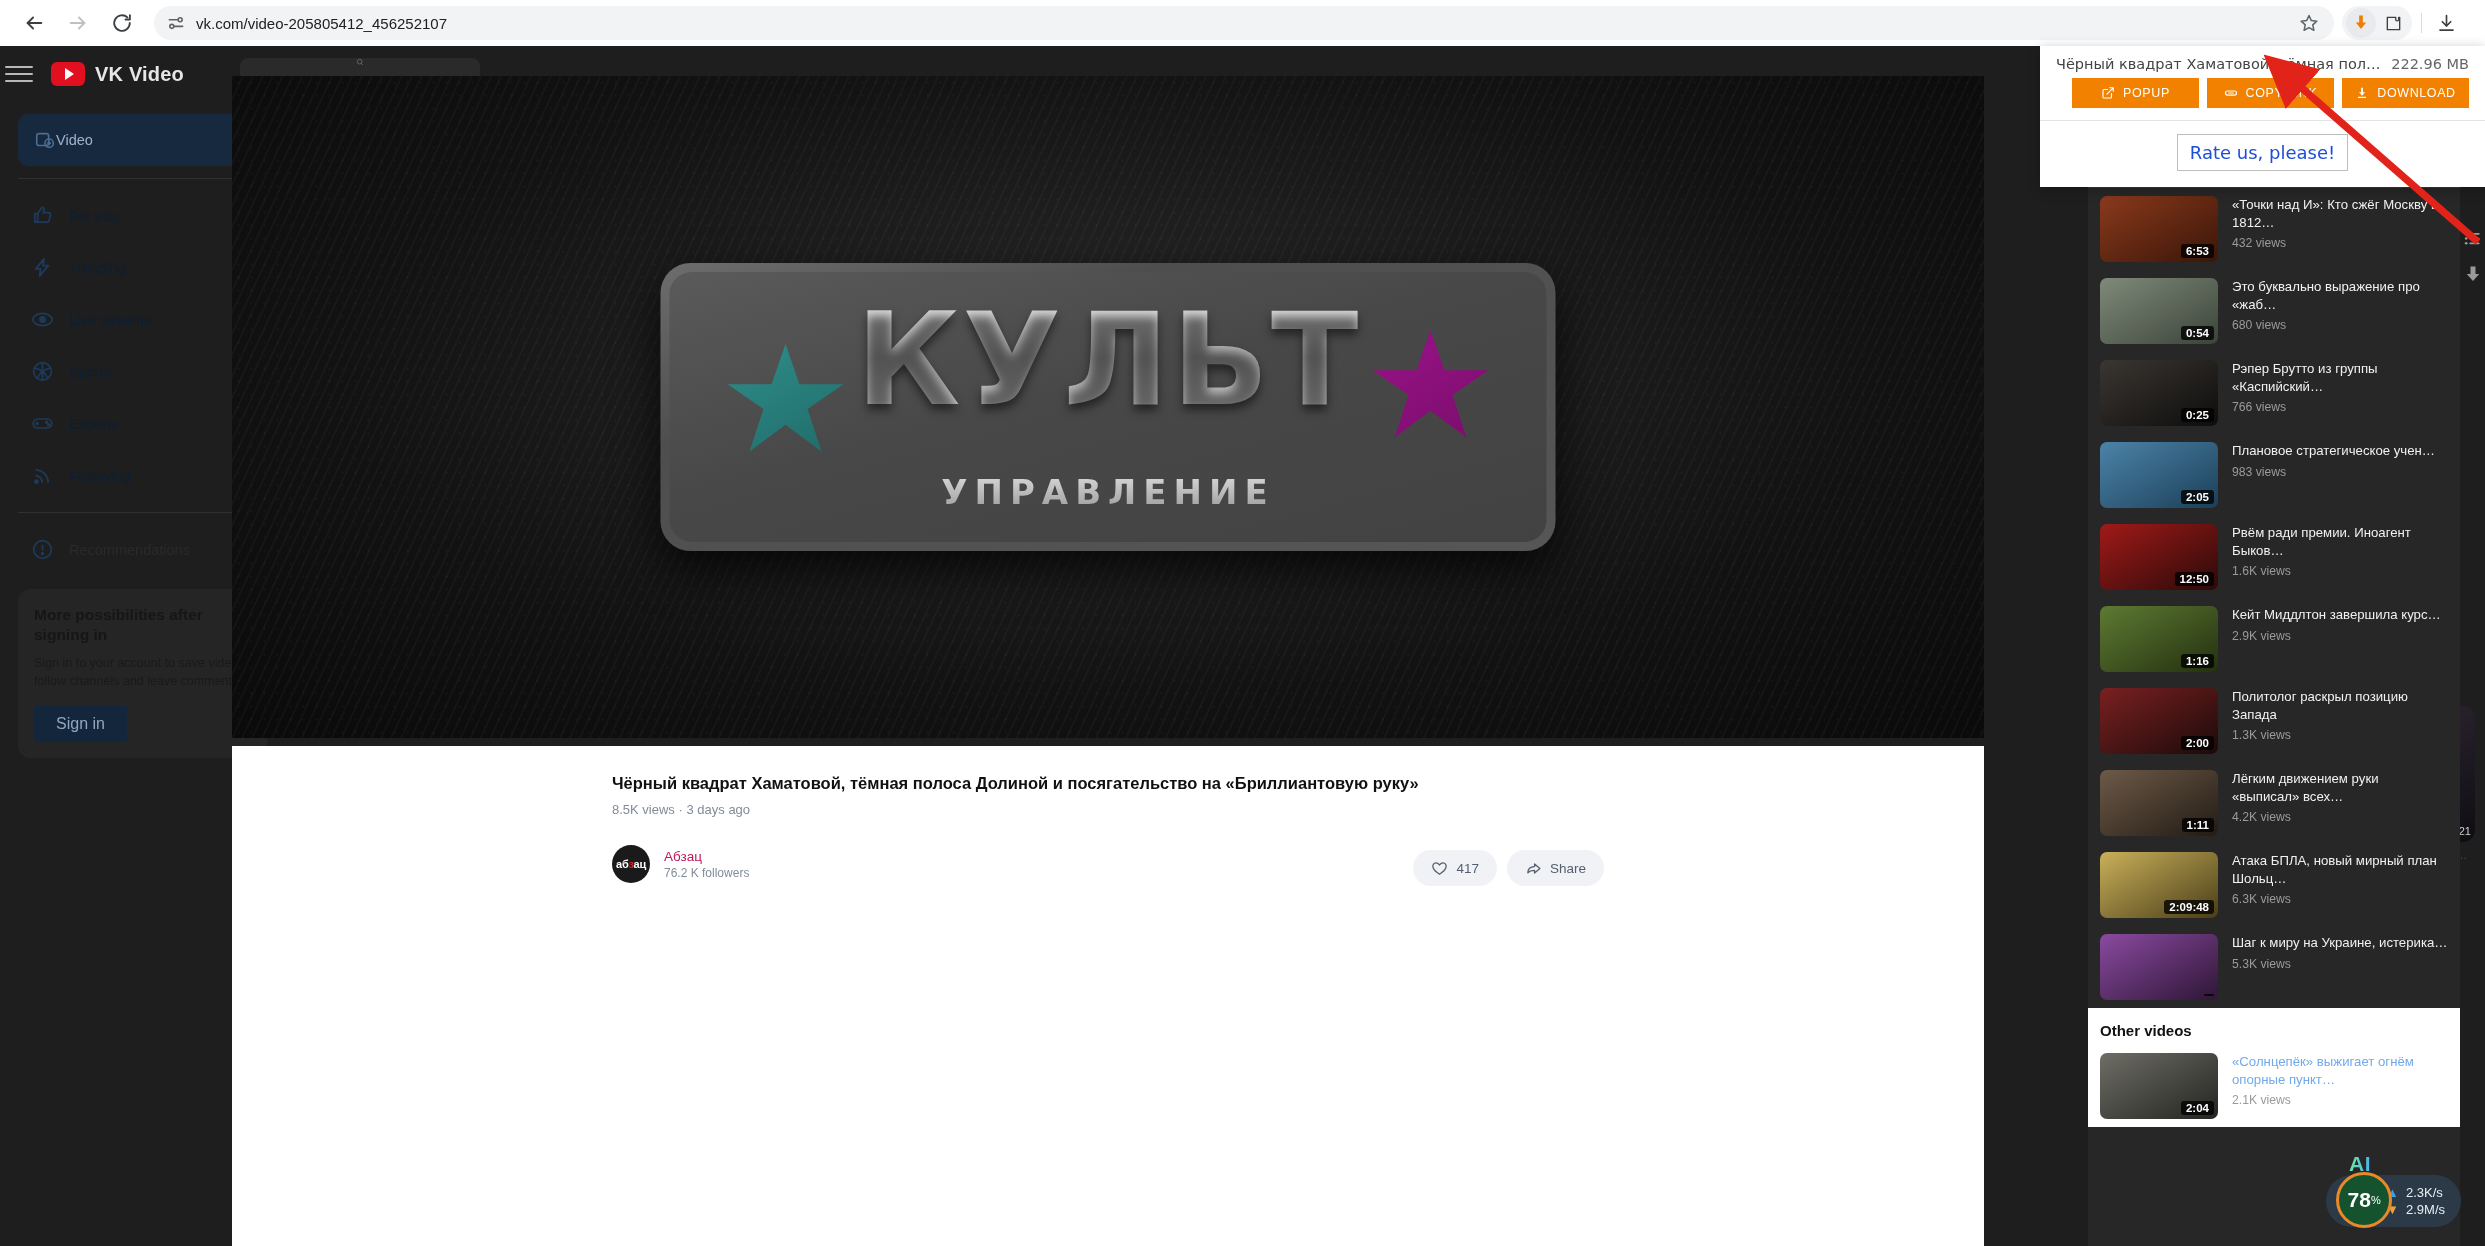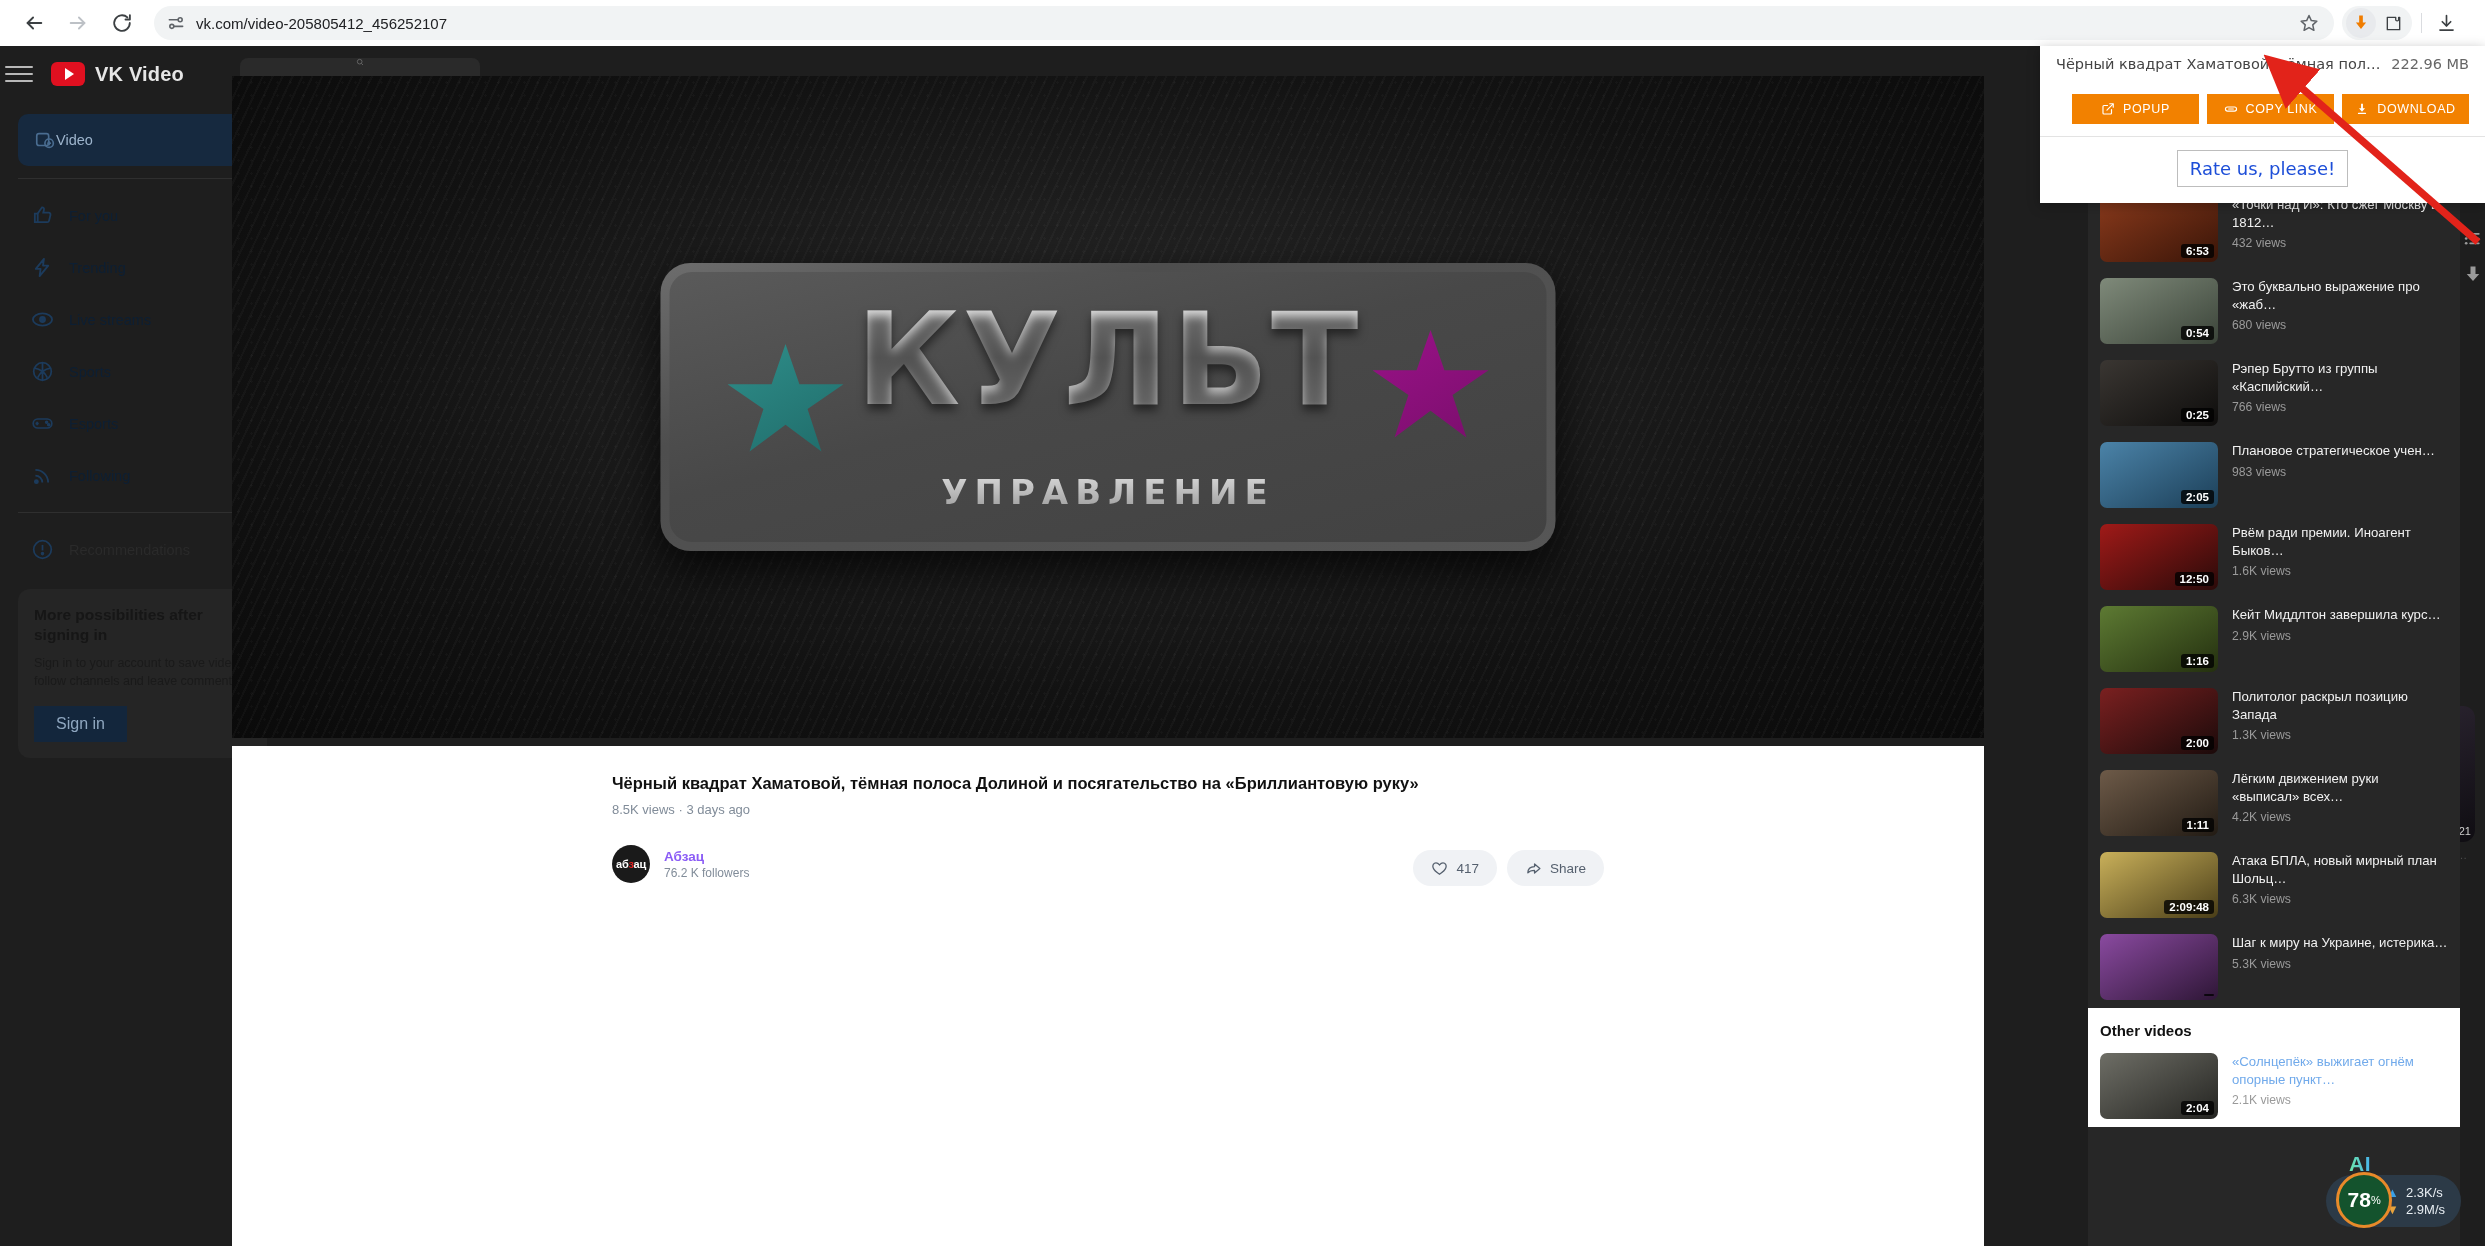--- a/index.html
+++ b/index.html
@@ -59,21 +59,21 @@
   }
   .dl-row1 {
     display: flex; align-items: center; justify-content: space-between;
     padding: 10px 16px 6px 16px; gap: 10px;
   }
   .dl-title {
     font-size: 14.5px; color: #444; white-space: nowrap; overflow: hidden;
     text-overflow: ellipsis; flex: 1 1 auto;
   }
   .dl-size { font-size: 14.5px; color: #666; flex: none; }
-  .dl-btns { display: flex; gap: 8px; padding: 0 16px 12px 32px; margin-top: 16px; }
+  .dl-btns { display: flex; gap: 8px; padding: 0 16px 12px 32px; }
   .dl-btn {
     flex: 1 1 0; height: 30px; background: #f28100;
     display: flex; align-items: center; justify-content: center; gap: 8px;
     color: #fff; font-size: 12.5px; letter-spacing: .6px;
     border: none; cursor: pointer;
   }
   .dl-btn svg { width: 14px; height: 14px; }
   .dl-sep { height: 1px; background: #e3e3e3; }
   .rate-wrap { padding: 13px 0 16px 0; display: flex; justify-content: center; }
   .rate-btn {
@@ -205,21 +205,21 @@
   }
   .vi-title { font-size: 16.5px; color: #111; font-weight: 600; }
   .vi-meta { margin-top: 9px; font-size: 13px; color: #818c99; }
   .vi-channel { margin-top: 28px; display: flex; align-items: center; gap: 14px; }
   .avatar {
     width: 38px; height: 38px; border-radius: 50%; background: #1a1a1a;
     display: flex; align-items: center; justify-content: center; flex: none;
     color: #fff; font-size: 11px; font-weight: 700; letter-spacing: -.3px;
   }
   .avatar .red { color: #e02020; }
-  .ch-name { font-size: 13.5px; color: #8b5cf6; font-weight: bold; }
+  .ch-name { font-size: 13.5px; color: #be185d; }
   .ch-subs { font-size: 12px; color: #818c99; margin-top: 2px; }
   .vi-actions { position: absolute; right: 380px; top: 104px; display: flex; gap: 10px; }
   .pill-btn {
     height: 36px; border-radius: 18px; background: #f0f2f5;
     display: flex; align-items: center; gap: 8px; padding: 0 18px;
     color: #55606e; font-size: 13.5px;
   }
 
   
   .playlist {

